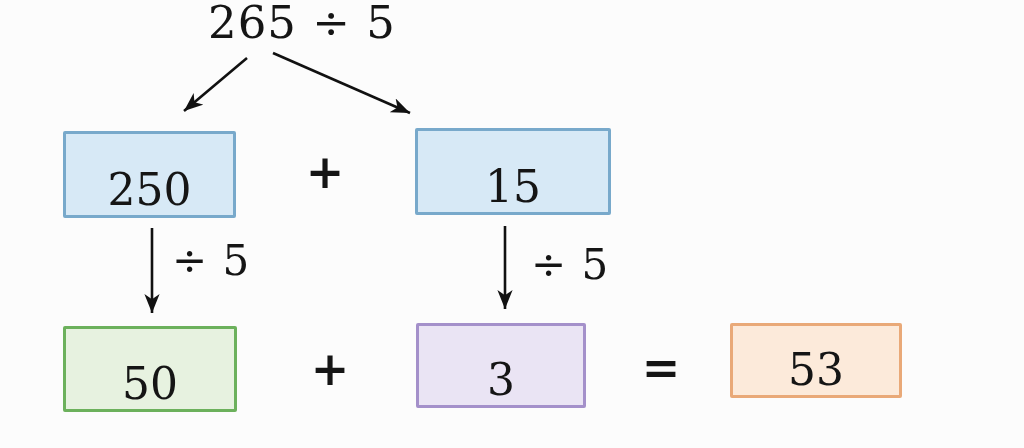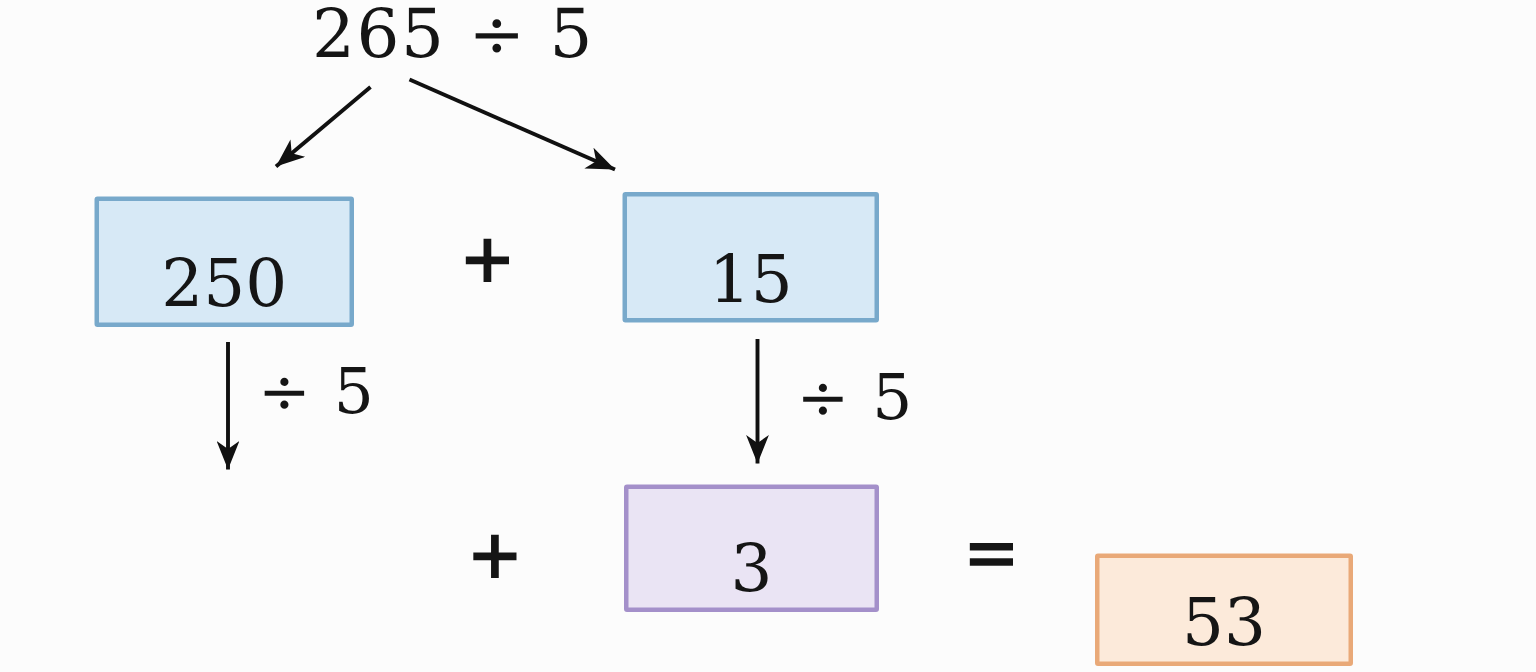--- a/index.html
+++ b/index.html
@@ -30,28 +30,28 @@
     align-items: flex-end;
     justify-content: center;
     font-size: 44px;
     border-style: solid;
     border-width: 3px;
     border-radius: 2px;
     box-sizing: border-box;
   }
   .node-250 { left: 63px;  top: 131px; width: 173px; height: 87px;
               background: #d7e9f6; border-color: #78a9cb; }
-  .node-15  { left: 415px; top: 128px; width: 171px; height: 87px;
+  .node-15  { left: 415px; top: 128px; width: 196px; height: 87px;
               background: #d7e9f6; border-color: #78a9cb; }
   .node-50  { left: 63px;  top: 326px; width: 174px; height: 86px;
               background: #e7f2e0; border-color: #6cb15c; }
   .node-3   { left: 416px; top: 323px; width: 170px; height: 85px;
               background: #eae4f4; border-color: #a490ca; }
   .node-53  { left: 730px; top: 323px; width: 172px; height: 75px;
-              background: #fceada; border-color: #e9a978; margin-top: 46px; }
+              background: #fceada; border-color: #e9a978; }
 
   .op {
     transform: translate(-50%, -50%);
     font-size: 46px;
     font-weight: bold;
     line-height: 1;
     white-space: nowrap;
   }
   .op-plus-top    { left: 325px; top: 172px; }
   .op-plus-bottom { left: 330px; top: 369px; }
@@ -98,20 +98,23 @@
 
   <div class="abs op op-plus-top">+</div>
 
   <div class="abs node node-15">
     <span>15</span>
   </div>
 
   <div class="abs divlabel divlabel-left">÷ 5</div>
   <div class="abs divlabel divlabel-right">÷ 5</div>
 
+  <div class="abs node node-50">
+    <span>50</span>
+  </div>
 
   <div class="abs op op-plus-bottom">+</div>
 
   <div class="abs node node-3">
     <span>3</span>
   </div>
 
   <div class="abs op op-equals">=</div>
 
   <div class="abs node node-53">

